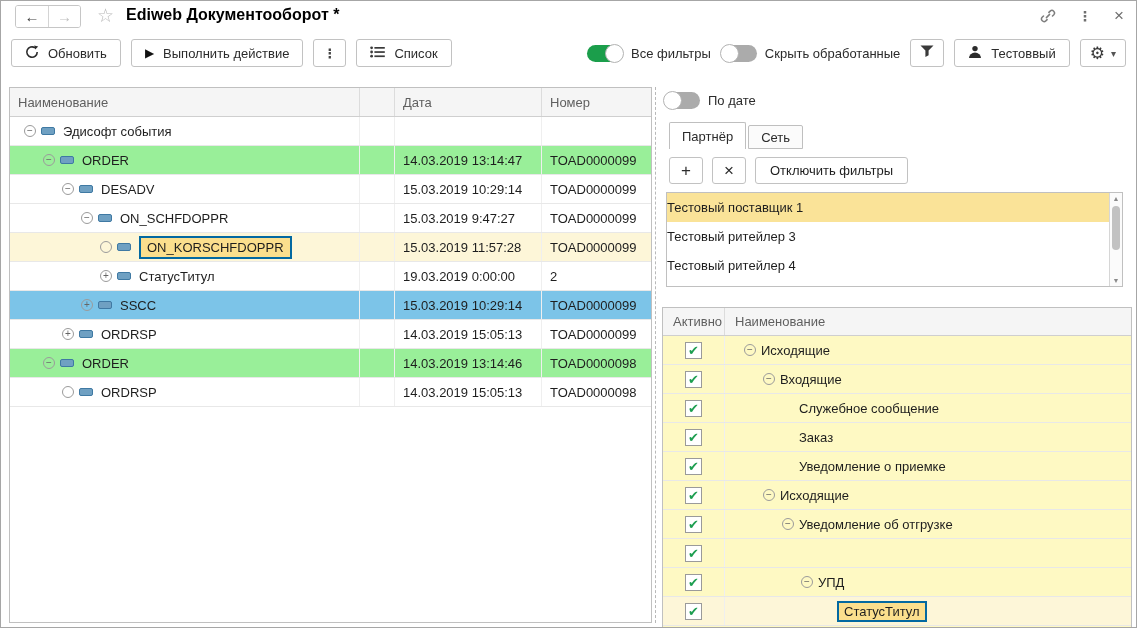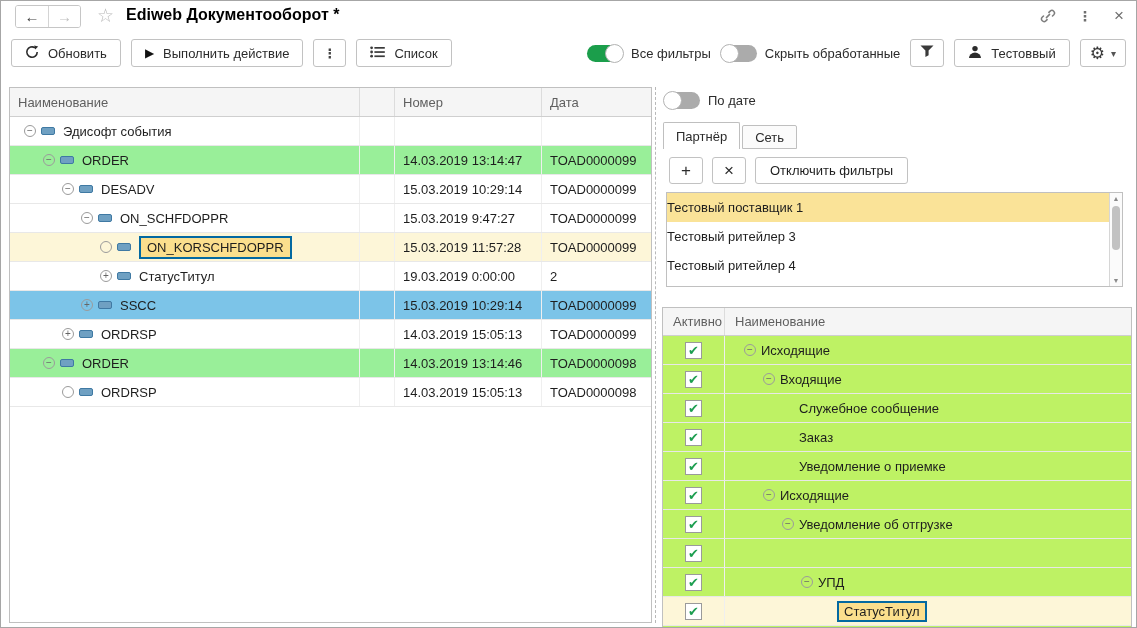--- a/index.html
+++ b/index.html
@@ -49,36 +49,36 @@
   .hl-blue  { background:#7cc4e8; }
   .hl-yellow{ background:#fdf6d8; }
   .exp { width:12px; height:12px; border:1px solid #9b9b9b; border-radius:50%; display:inline-flex; align-items:center; justify-content:center; font-size:10px; line-height:10px; color:#666; flex:none; margin-right:5px; background:transparent; }
   .doc-ico { width:14px; height:8px; background:#6fa0c2; border:1px solid #3f79a3; border-radius:2px; flex:none; margin-right:8px; }
   .focusbox { background:#fbdf8d; border:2px solid #0369a1; padding:2px 6px; }
 
   
   .rpanel { position:absolute; left:661px; top:86px; width:470px; height:542px; background:#fff; }
   .daterow { position:absolute; left:0; top:0; width:100%; height:27px; display:flex; align-items:center; }
   .datefield { position:absolute; left:99px; top:0; width:371px; height:26px; border:1px solid #bfbfbf; border-radius:3px; display:flex; align-items:center; justify-content:center; color:#333; cursor:pointer; }
-  .tabs { position:absolute; left:1px; top:35px; height:27px; display:flex; align-items:flex-end; gap:2px; }
+  .tabs { position:absolute; left:7px; top:35px; height:27px; display:flex; align-items:flex-end; gap:2px; }
   .tab { height:24px; display:flex; align-items:center; padding:0 12px; border:1px solid #bfbfbf; border-radius:2px 2px 0 0; background:#fbfbfb; color:#2b2b2b; cursor:pointer; }
   .tab.active { height:27px; background:#fff; border-bottom:none; }
   .filterbtns { position:absolute; left:7px; top:70px; display:flex; gap:9px; }
   .sqbtn { width:34px; height:27px; display:flex; align-items:center; justify-content:center; font-size:17px; color:#2b2b2b; background:#fff; border:1px solid #c2c2c2; border-radius:3px; cursor:pointer; }
   .txtbtn { height:27px; display:flex; align-items:center; padding:0 14px; background:#fff; border:1px solid #c2c2c2; border-radius:3px; cursor:pointer; }
   .plist { position:absolute; left:4px; top:105px; width:457px; height:95px; border:1px solid #c0c0c0; background:#fff; }
   .pitem { height:29px; display:flex; align-items:center; cursor:pointer; }
   .pitem.sel { background:#fae398; }
   .pscroll { position:absolute; right:0; top:0; width:13px; height:100%; border-left:1px solid #d6d6d6; background:#fbfbfb; }
   .pscroll .arr { position:absolute; left:0; width:100%; text-align:center; font-size:7px; color:#8a8a8a; }
   .pscroll .up { top:2px; } .pscroll .dn { bottom:2px; }
   .pscroll .thumb { position:absolute; left:2px; top:13px; width:8px; height:44px; border-radius:4px; background:#c2c2c2; }
 
   
-  .rtable { position:absolute; left:0; top:220px; width:470px; height:322px; border:1px solid #c0c0c0; background:#bef264; overflow:hidden; }
+  .rtable { position:absolute; left:0; top:220px; width:470px; height:322px; border:1px solid #c0c0c0; background:#fef9c3; overflow:hidden; }
   .rhead { display:grid; grid-template-columns:62px 1fr; height:28px; background:#f5f5f5; border-bottom:1px solid #cfcfcf; color:#5f5f5f; }
   .rhead .hc { display:flex; align-items:center; padding-left:10px; border-right:1px solid #dcdcdc; }
   .rhead .hc:last-child { border-right:none; }
   .rrow { display:grid; grid-template-columns:62px 1fr; height:29px; border-bottom:1px solid #e8e8e8; }
   .rrow .cbcell { display:flex; align-items:center; justify-content:center; border-right:1px solid #efefef; }
   .rrow .nmcell { display:flex; align-items:center; overflow:hidden; white-space:nowrap; }
   .cb { width:17px; height:17px; border:1px solid #9a9a9a; background:#fff; display:flex; align-items:center; justify-content:center; cursor:pointer; }
   .cb .mark { color:#1d9e50; font-weight:bold; font-size:13px; line-height:1; }
 </style>
 </head>
@@ -181,22 +181,22 @@
     </div>
   </div>
 
   <div class="vsplit"></div>
   <div class="hsplit"></div>
 
   <div class="ltable">
     <div class="lhead">
       <div class="hc">Наименование</div>
       <div class="hc"></div>
+      <div class="hc">Дата</div>
       <div class="hc">Номер</div>
-      <div class="hc">Дата</div>
     </div>
 
     <div class="lrow">
       <div class="c" style="padding-left:14px;">
           <span class="exp">−</span>
           <span class="doc-ico"></span>
           <span>Эдисофт события</span>
         </div>
       <div class="c"></div>
       <div class="c pad"></div>

